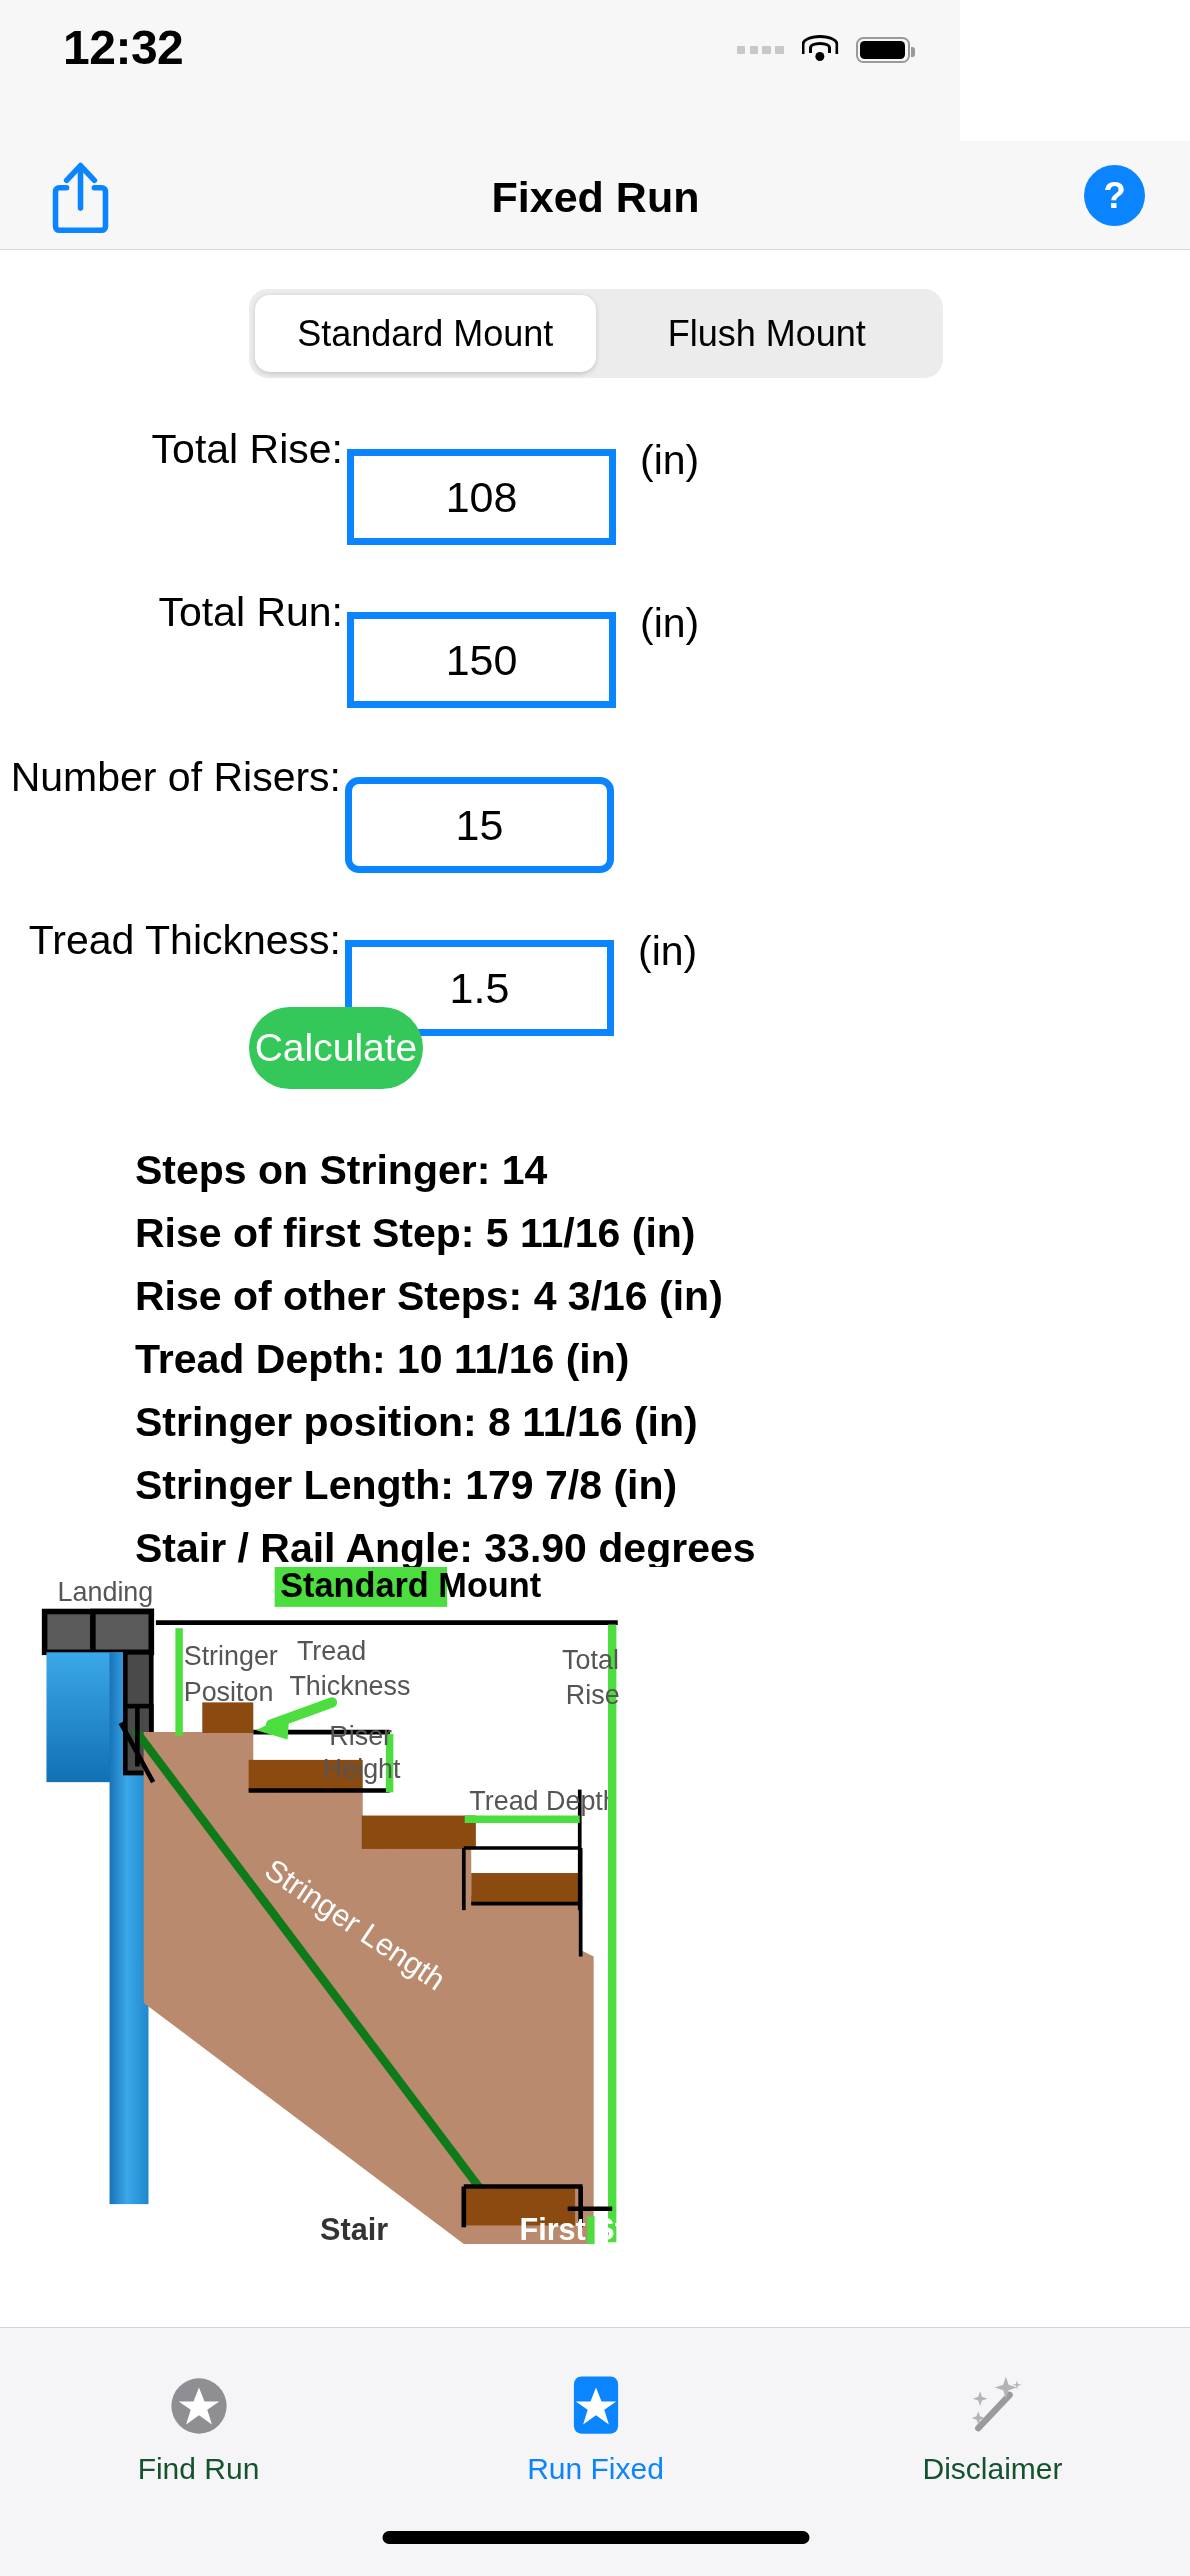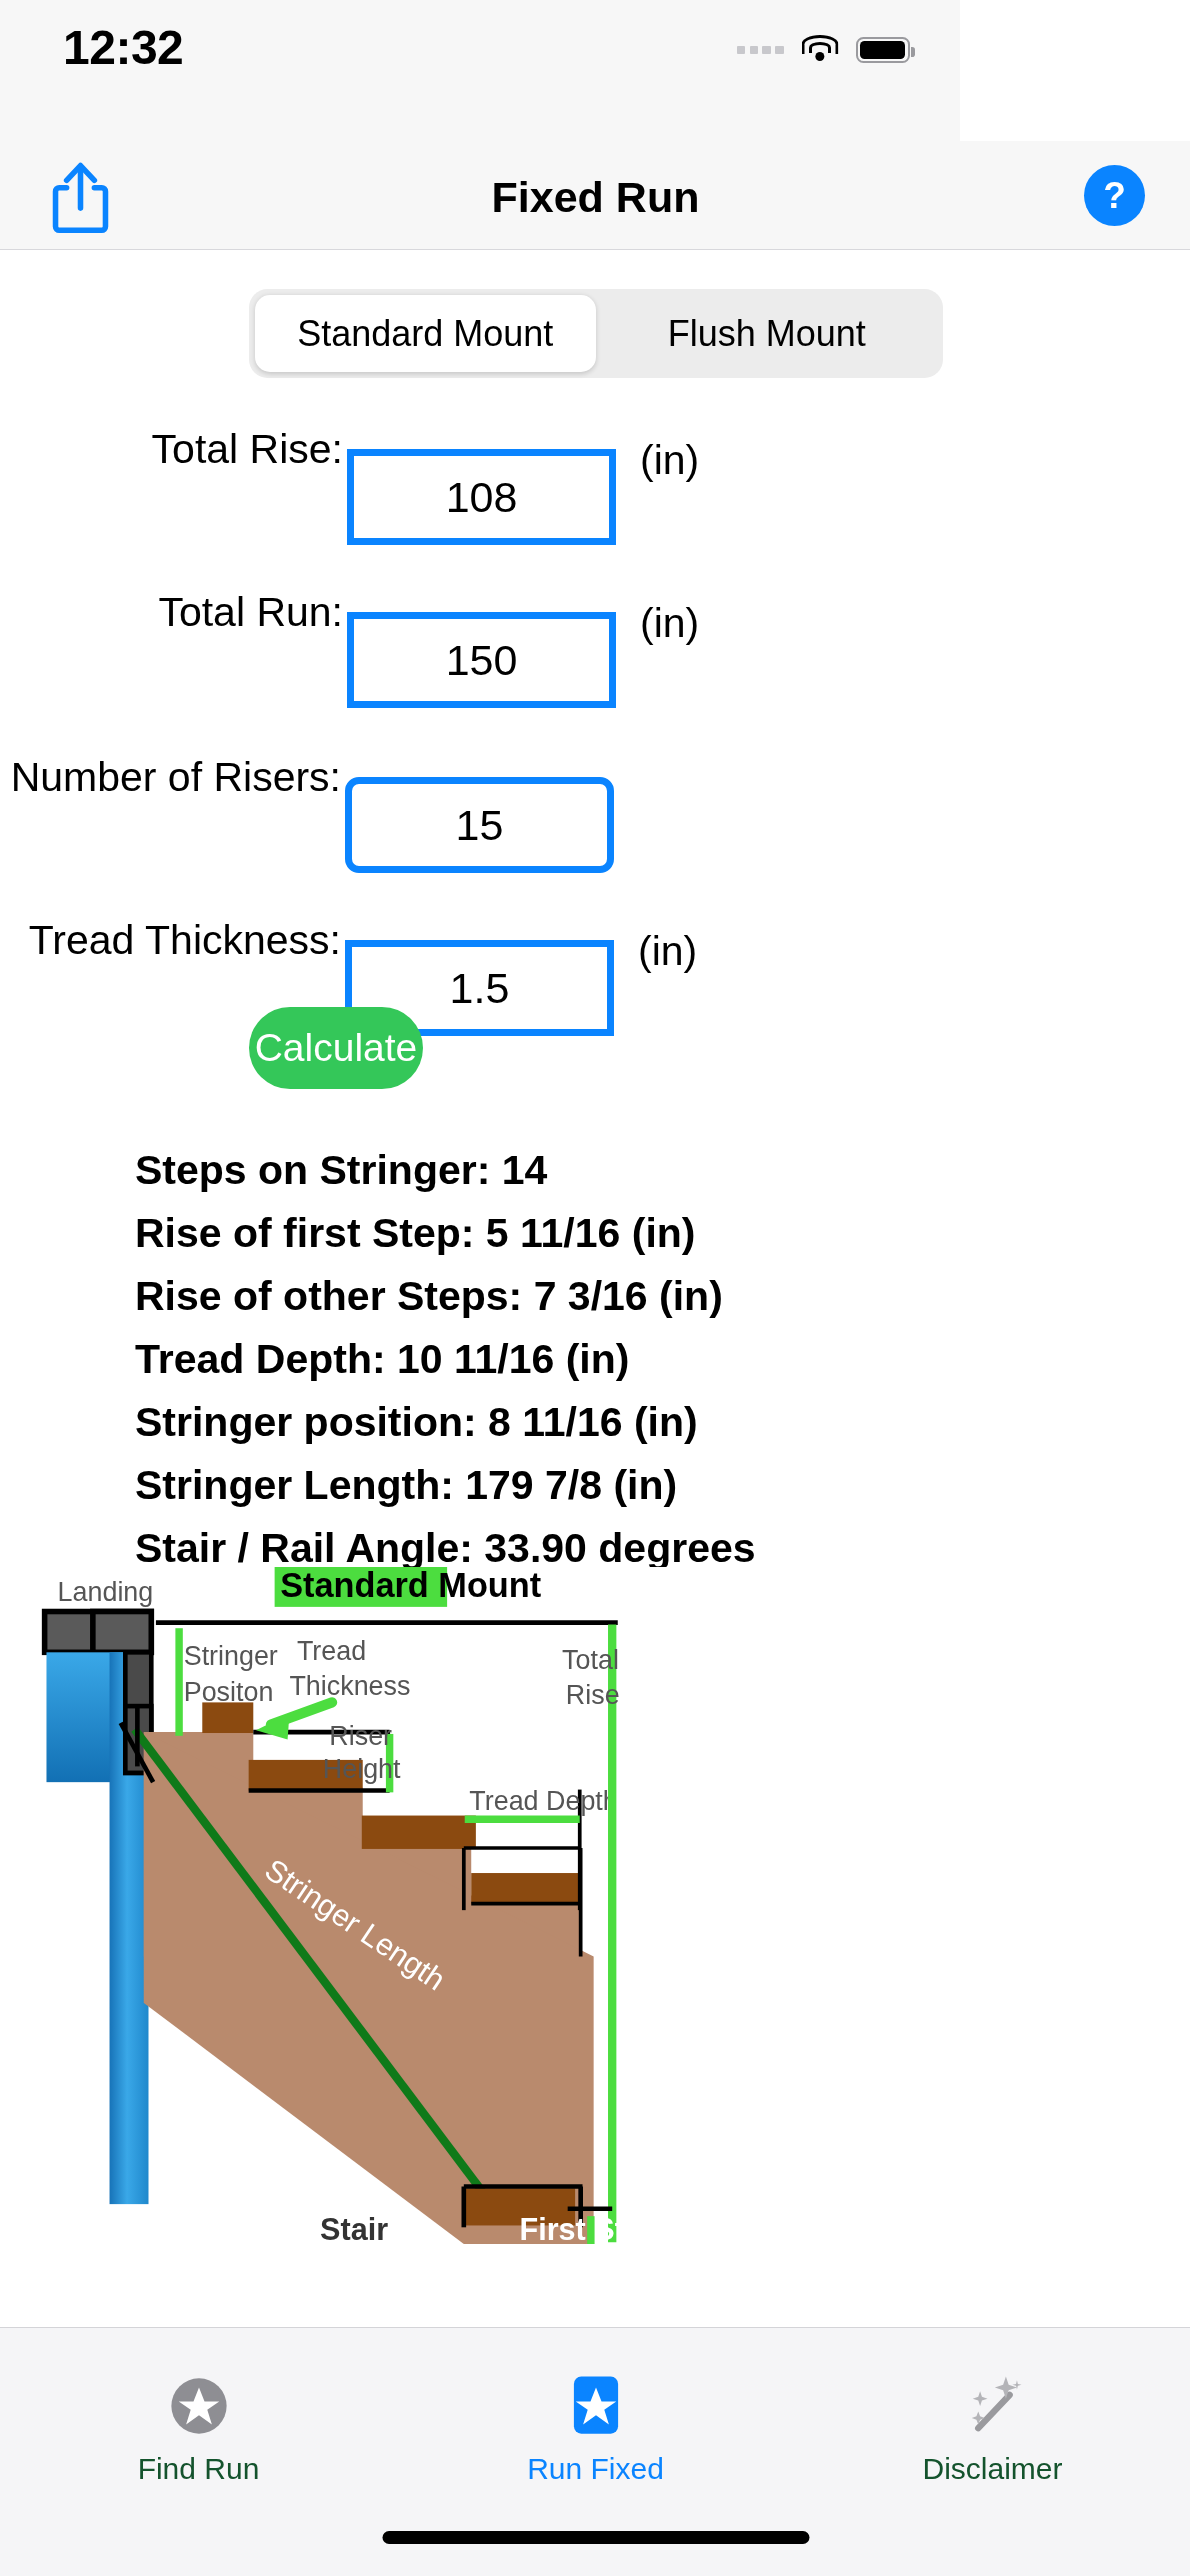--- a/index.html
+++ b/index.html
@@ -214,21 +214,21 @@
     </div>
     <div class="field">1.5</div>
     <div class="unit">(in)</div>
   </div>
 
   <div class="calc-btn">Calculate</div>
 
   <div class="results">
     <div class="line">Steps on Stringer: 14</div>
     <div class="line">Rise of first Step: 5 11/16 (in)</div>
-    <div class="line">Rise of other Steps: 7 3/16 (in)</div>
+    <div class="line">Rise of other Steps: 4 3/16 (in)</div>
     <div class="line">Tread Depth: 10 11/16 (in)</div>
     <div class="line">Stringer position: 8 11/16 (in)</div>
     <div class="line">Stringer Length: 179 7/8 (in)</div>
     <div class="line">Stair / Rail Angle: 33.90 degrees</div>
   </div>
 
   <div class="diagram">
     <svg viewBox="0 0 1284 730" xmlns="http://www.w3.org/2000/svg">
       <defs>
         <linearGradient id="wallgrad" x1="0" y1="0" x2="1" y2="0">

